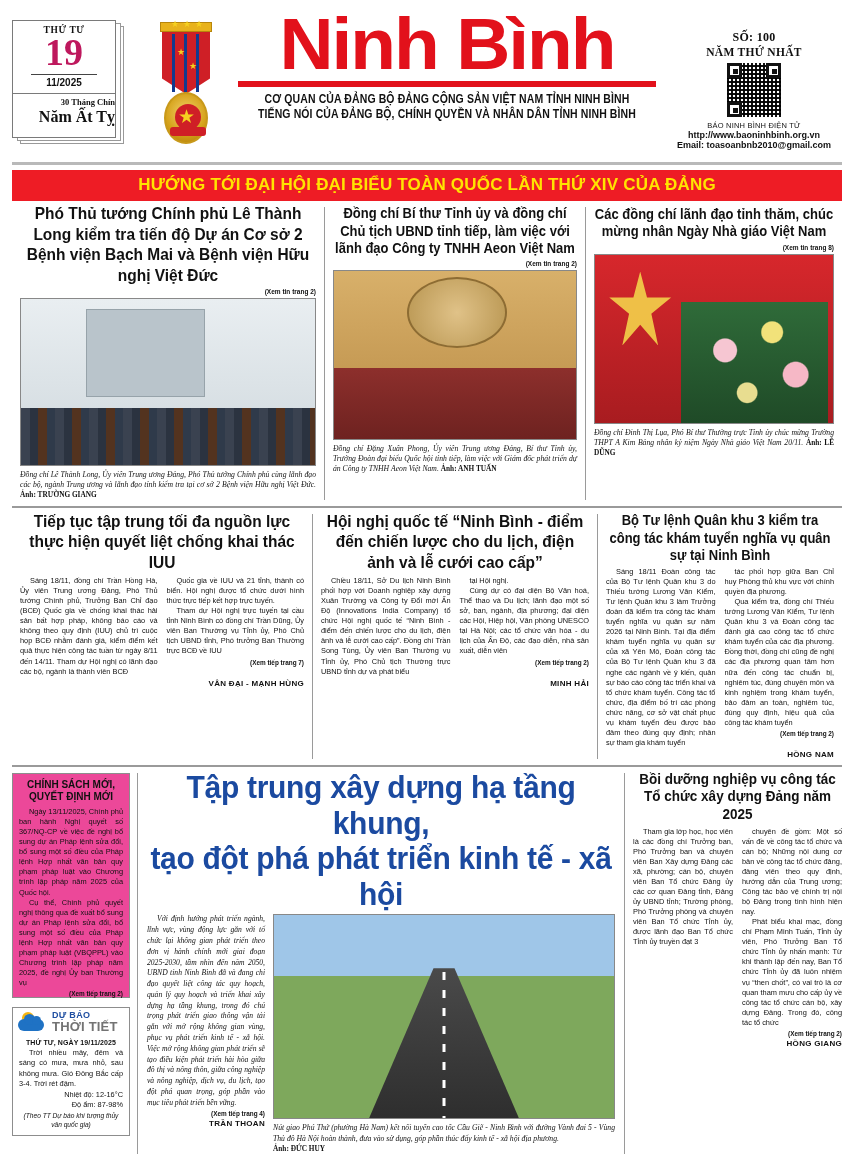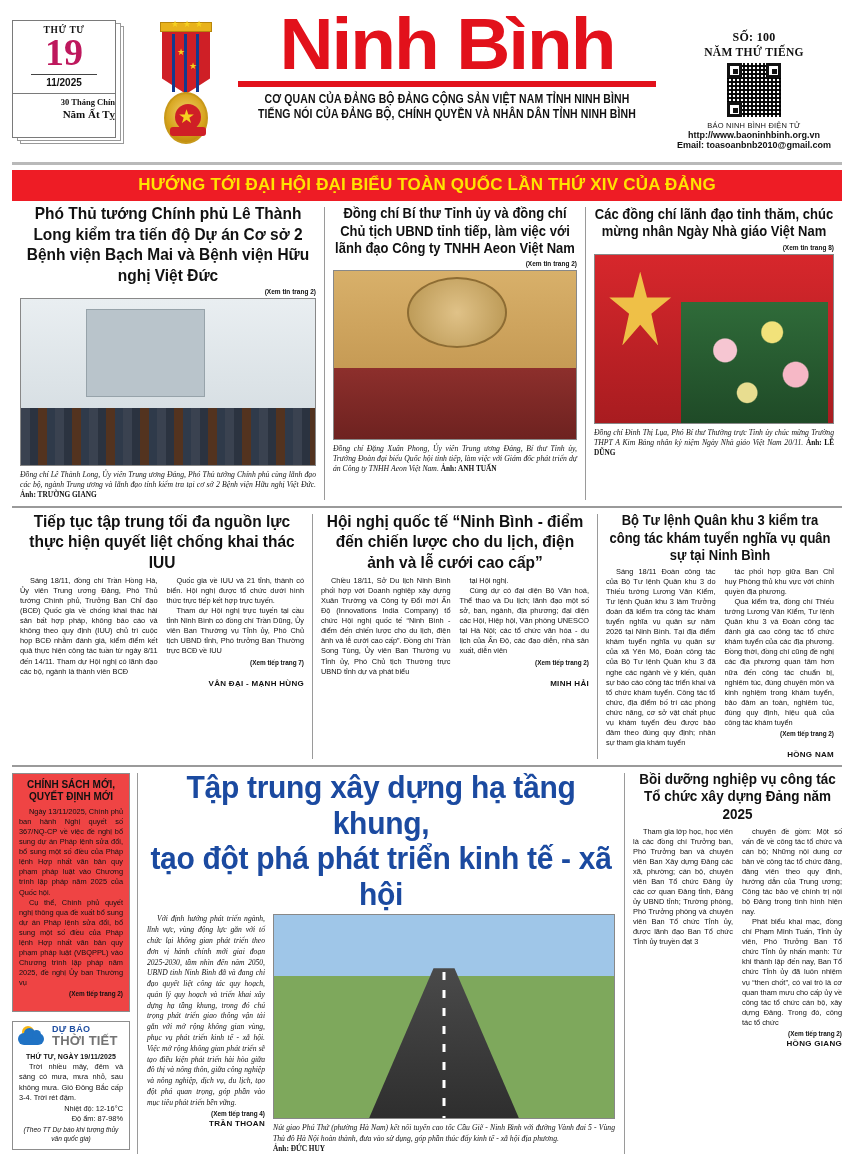--- a/index.html
+++ b/index.html
@@ -19,21 +19,21 @@
   .cal-shadow { position:absolute; left:8px; top:12px; width:104px; height:118px; border:1px solid #999; background:#fff; }
   .cal-shadow2 { position:absolute; left:5px; top:9px; width:104px; height:118px; border:1px solid #999; background:#fff; }
   .cal { position:relative; width:104px; height:118px; border:1px solid #7a7a7a; background:#fff;
          text-align:center; padding-top:4px; }
   .cal .dow { font-family:"Liberation Serif", serif; font-size:9.5px; font-weight:bold; letter-spacing:.6px; }
   .cal .day { font-family:"Liberation Serif", serif; font-size:38px; font-weight:bold; color:#be185d; line-height:.98; margin-top:-1px; }
   .cal .rule { width:66px; height:1px; background:#444; margin:3px auto 2px auto; }
   .cal .my { font-size:10px; font-weight:bold; font-family:"Liberation Sans", sans-serif; }
   .cal .lunarbox { border-top:1px solid #7a7a7a; margin-top:5px; padding-top:3px;text-align:right; }
   .cal .lunar1 { font-family:"Liberation Serif", serif; font-size:8.5px; font-weight:bold; }
-  .cal .lunar2 { font-family:"Liberation Serif", serif; font-size:11px; font-weight:bold; margin-top:1px; }
+  .cal .lunar2 { font-family:"Liberation Serif", serif; font-size:16px; font-weight:bold; margin-top:1px; }
 
   .medal { flex:0 0 84px; width:84px; height:130px; position:relative; margin-top:4px; }
   .medal .ribbon { position:absolute; left:18px; top:6px; width:48px; height:70px; background:#cf1f26;
                    clip-path:polygon(0 0,100% 0,100% 78%,50% 100%,0 78%); }
   .medal .bar { position:absolute; left:16px; top:4px; width:52px; height:10px; background:#e8b21c; border:1px solid #b8860b; }
   .medal .stripe { position:absolute; top:16px; width:3px; height:58px; background:#123a8f; }
   .medal .star { position:absolute; color:#f5d020; font-size:9px; line-height:9px; }
   .medal .disc { position:absolute; left:20px; top:74px; width:44px; height:52px; border-radius:50%;
                  background:radial-gradient(circle at 50% 40%,#f3d26a,#d4a017 60%,#b07d0a); border:2px solid #c8991a; }
   .medal .disc-inner { position:absolute; left:9px; top:10px; width:26px; height:26px; border-radius:50%; background:#cf1f26; }
@@ -96,21 +96,21 @@
   .bodytext p { margin:0; text-indent:10px; }
   .cont { font-size:6.4px; font-weight:bold; text-align:right; margin-top:2px; }
   .byline { font-size:8px; font-weight:bold; text-align:right; margin-top:2px; letter-spacing:.3px; }
 
   
   .mainrow { display:flex; margin:0 4px; }
   .leftbar { flex:0 0 126px; width:126px; padding-right:7px; border-right:1px solid #9a9a9a; }
   .centerbig { flex:1 1 auto; padding:0 9px; }
   .rightcol { flex:0 0 218px; width:218px; padding-left:8px; border-left:1px solid #9a9a9a; }
 
-  .boxpanel { border:1px solid #8d8d8d; background:#ef4444; padding:5px 6px 14px 6px; }
+  .boxpanel { border:1px solid #8d8d8d; background:#ec4899; padding:5px 6px 0 6px; }
   .boxpanel .bt { text-align:center; font-weight:bold; font-size:10px; line-height:1.2; }
   .boxpanel .bodytext { margin-top:4px; }
 
   .weatherbox { border:1px solid #8d8d8d; margin-top:9px; }
   .wtop { background:#ffffff; display:flex; align-items:center; gap:4px; padding:3px 5px 2px 5px; }
   .wicon { position:relative; width:30px; height:20px; flex:0 0 30px; }
   .wicon .sun { position:absolute; left:4px; top:0px; width:12px; height:12px; border-radius:50%; background:#f6b511; }
   .wicon .cloud { position:absolute; left:0px; top:7px; width:26px; height:12px; border-radius:7px; background:#1f72c4; }
   .wicon .cloud:before { content:""; position:absolute; left:6px; top:-5px; width:11px; height:11px; border-radius:50%; background:#1f72c4; }
   .wicon .cloud:after { content:""; position:absolute; left:14px; top:-3px; width:9px; height:9px; border-radius:50%; background:#1f72c4; }
@@ -207,21 +207,21 @@
 
     <div class="title-col">
       <div class="paper-title">Ninh Bình</div>
       <div class="title-rule"></div>
       <div class="subtitle">CƠ QUAN CỦA ĐẢNG BỘ ĐẢNG CỘNG SẢN VIỆT NAM TỈNH NINH BÌNH</div>
       <div class="subtitle">TIẾNG NÓI CỦA ĐẢNG BỘ, CHÍNH QUYỀN VÀ NHÂN DÂN TỈNH NINH BÌNH</div>
     </div>
 
     <div class="info-col">
       <div class="issue">SỐ: 100</div>
-      <div class="year">NĂM THỨ TIẾNG</div>
+      <div class="year">NĂM THỨ NHẤT</div>
       <div class="qr">
         <span class="fm tl"></span>
         <span class="fm tr"></span>
         <span class="fm bl"></span>
       </div>
       <div class="elabel">BÁO NINH BÌNH ĐIỆN TỬ</div>
       <div class="url">http://www.baoninhbinh.org.vn</div>
       <div class="email">Email: toasoanbnb2010@gmail.com</div>
     </div>
   </div>

